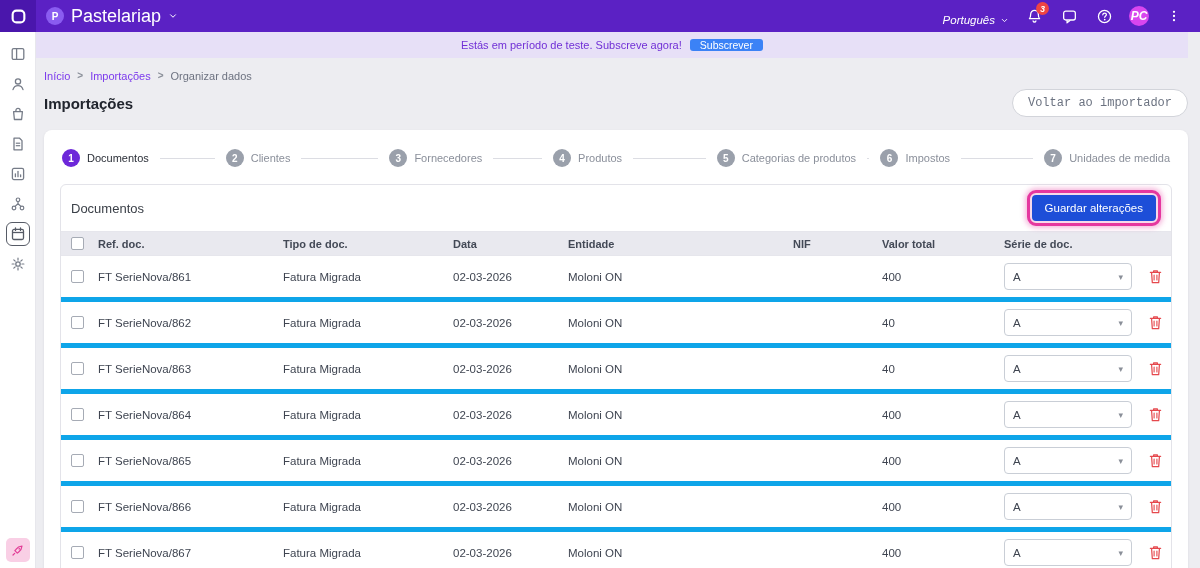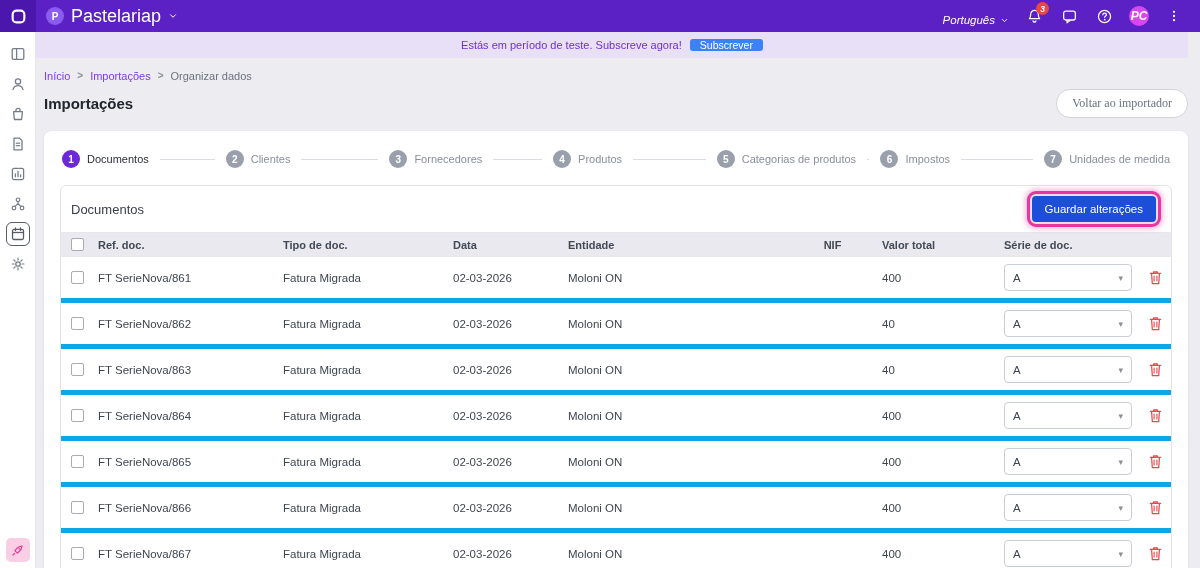--- a/index.html
+++ b/index.html
@@ -31,21 +31,21 @@
   .side-btn.rocket { margin-top:auto; background:#f9cfe5; border-radius:5px; }
 
   
   .content { position:absolute; top:58px; left:36px; right:0; bottom:0; overflow:hidden; }
   .crumbs { margin:12px 0 0 8px; font-size:11px; display:flex; align-items:flex-start; gap:7px; }
   .crumbs .link { color:#7c3aed; cursor:pointer; }
   .crumbs .sep { color:#8a8f99; font-size:10px; font-weight:bold; }
   .crumbs .current { color:#6d7280; }
   .page-row { display:flex; align-items:center; justify-content:space-between; margin:7px 12px 0 8px; }
   .page-title { font-size:15px; font-weight:bold; color:#21252e; }
-  .back-btn { background:#fff; border:1px solid #d2d4da; color:#6b7280; font-size:12px; border-radius:14px; padding:6px 15px; cursor:pointer; font-family:Liberation Serif, serif; }
+  .back-btn { background:#fff; border:1px solid #d2d4da; color:#6b7280; font-size:12px; border-radius:14px; padding:6px 15px; cursor:pointer; font-family:Liberation Mono, monospace; }
 
   
   .card { margin:13px 12px 0 8px; background:#fff; border-radius:8px; box-shadow:0 1px 3px rgba(20,20,40,.08); padding:17px 16px; min-height:500px; }
 
   
   .stepper { display:flex; align-items:center; margin:2px 2px 17px 2px; }
   .step { flex:1; display:flex; align-items:center; min-width:0; cursor:pointer; }
   .step:last-child { flex:0 0 auto; }
   .step .dot { width:18px; height:18px; border-radius:50%; background:#9aa0ab; color:#fff; font-size:10px; font-weight:bold; display:flex; align-items:center; justify-content:center; flex:0 0 auto; }
   .step .dot.active { background:#6d28d9; }
@@ -59,21 +59,21 @@
   .panel-head { display:flex; align-items:center; justify-content:space-between; padding:5px 10px; min-height:38px; }
   .panel-title { font-size:13px; color:#3b4048; }
   .ring { border:3px solid #e5379f; border-radius:9px; padding:2px; box-shadow:0 0 5px 2px rgba(229,55,159,.35); background:#f7d9ea; }
   .save-btn { background:#1d4ed8; color:#fff; border:none; border-radius:4px; font-size:11.5px; padding:7px 13px; cursor:pointer; font-family:inherit; }
 
   
   .tgrid { display:grid; grid-template-columns:34px 185px 170px 115px 225px 88px 118px 142px 1fr; align-items:center; }
   .thead { background:#e9e9ef; height:25px; font-size:11px; font-weight:bold; color:#434956; border-top:1px solid #e6e6ec; border-bottom:1px solid #e6e6ec; }
   .trow { height:46px; border-bottom:5px solid #0ea5e9; font-size:11.5px; color:#3f4551; background:#fff; }
   .cell { padding-left:3px; overflow:hidden; white-space:nowrap; }
-  .cell.right { text-align:center; padding-right:6px; }
+  .cell.right { text-align:left; padding-right:6px; }
   .cell.valor { padding-left:4px; }
   .cb { width:13px; height:13px; border:1.5px solid #a6abb5; border-radius:2px; background:#fff; margin-left:10px; display:block; cursor:pointer; }
   .serie-cell { padding-left:8px; }
   .select { width:128px; height:27px; border:1px solid #c9ced6; border-radius:4px; background:#fff; display:flex; align-items:center; justify-content:space-between; padding:0 8px; font-size:11.5px; color:#3f4551; cursor:pointer; }
   .select .caret { color:#8a8f98; font-size:9px; }
   .trash { background:none; border:none; cursor:pointer; padding:2px; display:flex; align-items:center; justify-content:center; margin-left:8px; }
 </style>
 </head>
 <body>
 

